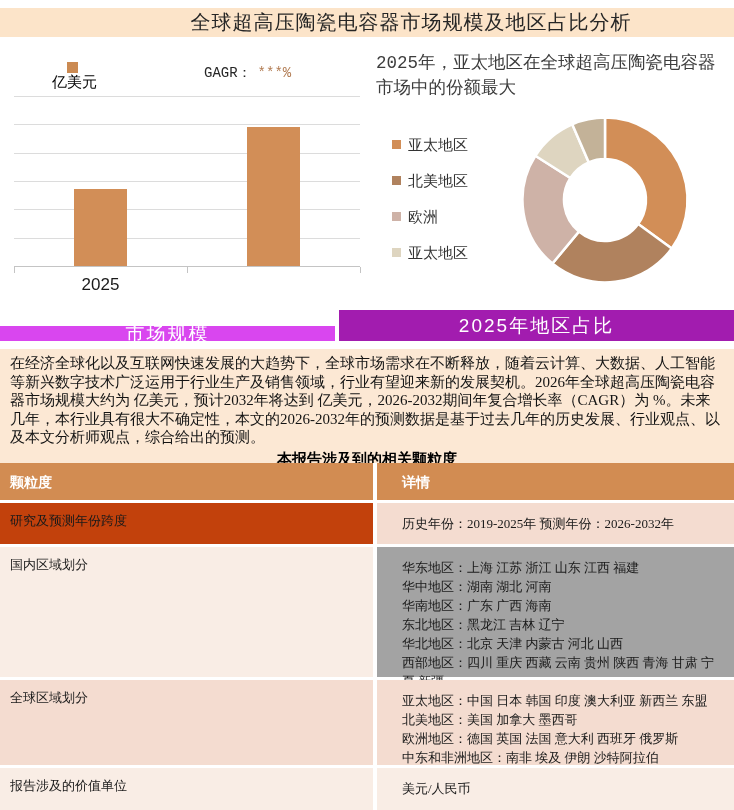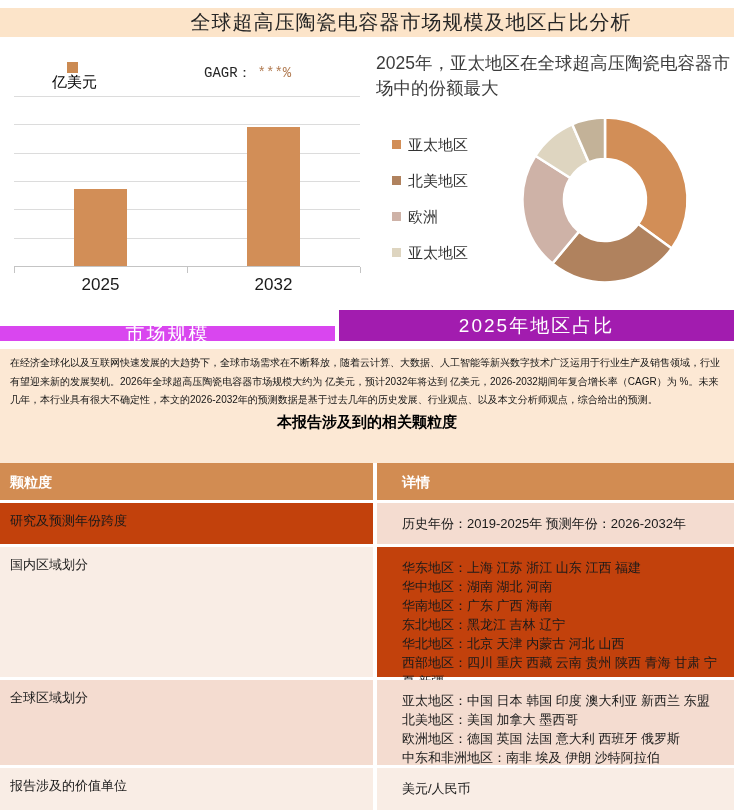--- a/index.html
+++ b/index.html
@@ -23,50 +23,50 @@
   .gridline{position:absolute;left:0;width:100%;height:1px;background:#DCDCDC;}
   .gridline.base{background:#C4C4C4;}
   .bar{position:absolute;bottom:1px;width:53px;}
   .tick{position:absolute;top:212px;width:1px;height:6px;background:#C4C4C4;}
   .xlabel{position:absolute;top:220px;width:173px;text-align:center;
           font-family:Liberation Sans, sans-serif;font-size:17px;color:#1a1a1a;}
 
   
   .pie-panel{position:absolute;left:370px;top:55px;width:364px;height:255px;}
   .pie-title{position:absolute;left:6px;top:-4px;width:356px;margin:0;font-weight:400;
-             font-family:Liberation Sans, sans-serif;font-size:17.5px;
+             font-family:Liberation Mono, monospace;font-size:17.5px;
              line-height:25px;color:#3D3D3D;}
   .pie-legend{position:absolute;left:22px;top:80px;width:104px;}
   .pl-item{display:flex;align-items:flex-start;margin-bottom:16px;}
   .pl-swatch{width:9px;height:9px;margin-top:5px;margin-right:7px;flex:none;}
   .pl-label{font-family:"Liberation Serif","DejaVu Serif",serif;font-size:15px;
             line-height:20px;color:#333;max-width:64px;}
   #donut{position:absolute;left:149px;top:59px;}
 
   
   .tabs{position:absolute;top:310px;left:0;width:734px;height:31px;display:flex;}
   .tab{color:#fff;font-size:19px;display:flex;align-items:center;justify-content:center;
        letter-spacing:2px;cursor:pointer;}
   .tab-left{width:335px;background:#d946ef;margin-top:16px;}
   .tab-gap{width:4px;background:#fff;flex:none;}
   .tab-right{flex:1;background:#a21caf;}
 
   
   .summary{position:absolute;top:349px;left:0;width:734px;height:114px;background:#FCE8D4;
            box-sizing:border-box;padding:5px 10px 0;}
-  .summary p{margin:0;font-size:10px;line-height:18.6px;color:#141414;}
+  .summary p{margin:0;font-size:15px;line-height:18.6px;color:#141414;font-family:Liberation Serif, serif;}
   .gran-title{text-align:center;font-weight:bold;font-size:15px;color:#000;margin-top:3px;}
 
   
   .gtable{position:absolute;top:463px;left:0;width:734px;}
   .trow{display:flex;margin-bottom:3px;}
   .tcell{box-sizing:border-box;font-size:13px;line-height:19px;color:#1a1a1a;}
   .tcell.left{width:373px;padding:8px 8px 0 10px;}
   .cell-gap{width:4px;background:#fff;flex:none;}
-  .tcell.right{flex:1;padding:11px 8px 0 25px;}
+  .tcell.right{flex:1;padding:11px 8px 0 25px;font-family:Liberation Serif, serif;}
   .thead .tcell{background:#D28C52;color:#fff;font-weight:bold;font-size:14px;
                 height:37px;padding-top:10px;}
   .detail-line{margin:0;}
 </style>
 </head>
 <body>
 
 <div class="page">
 
   <header class="titlebar">
@@ -87,21 +87,20 @@
         <div class="gridline" style="top: 113px;"></div>
         <div class="gridline" style="top: 142px;"></div>
         <div class="gridline base" style="top: 170px;"></div>
         <div class="bar" style="left: 60px; height: 77px; background: rgb(210, 142, 87);"></div>
         <div class="bar" style="left: 233px; height: 139px; background: rgb(210, 142, 87);"></div>
       </div>
   <div class="tick" style="left: 14px;"></div>
       <div class="tick" style="left: 187px;"></div>
       <div class="tick" style="left: 360px;"></div>
       <div class="xlabel" style="left: 14px;">2025</div>
-      <div class="xlabel" style="left: 187px;">2032</div>
     </section>
 
   <section class="pie-panel">
     <h2 class="pie-title">2025年，亚太地区在全球超高压陶瓷电容器市场中的份额最大</h2>
     <div class="pie-legend" id="pie-legend">
         <div class="pl-item">
           <span class="pl-swatch" style="background: rgb(210, 142, 87);"></span>
           <span class="pl-label">亚太地区</span>
         </div>
         <div class="pl-item">
@@ -150,21 +149,21 @@
   <div class="trow">
         <div class="tcell left" style="height: 41px; background: #c2410c;">研究及预测年份跨度</div>
         <div class="cell-gap"></div>
         <div class="tcell right" style="height: 41px; background: rgb(244, 220, 208);">
           <div class="detail-line">历史年份：2019-2025年  预测年份：2026-2032年</div>
         </div>
       </div>
       <div class="trow">
         <div class="tcell left" style="height: 130px; background: rgb(249, 237, 229);">国内区域划分</div>
         <div class="cell-gap"></div>
-        <div class="tcell right" style="height: 130px; background: #c2410c;">
+        <div class="tcell right" style="height: 130px; background: #a3a3a3;">
           <div class="detail-line">华东地区：上海  江苏  浙江  山东  江西  福建</div>
           <div class="detail-line">华中地区：湖南  湖北  河南</div>
           <div class="detail-line">华南地区：广东  广西  海南</div>
           <div class="detail-line">东北地区：黑龙江  吉林  辽宁</div>
           <div class="detail-line">华北地区：北京  天津  内蒙古  河北  山西</div>
           <div class="detail-line">西部地区：四川  重庆  西藏  云南  贵州  陕西  青海  甘肃  宁夏  新疆</div>
         </div>
       </div>
       <div class="trow">
         <div class="tcell left" style="height: 85px; background: rgb(244, 220, 208);">全球区域划分</div>

